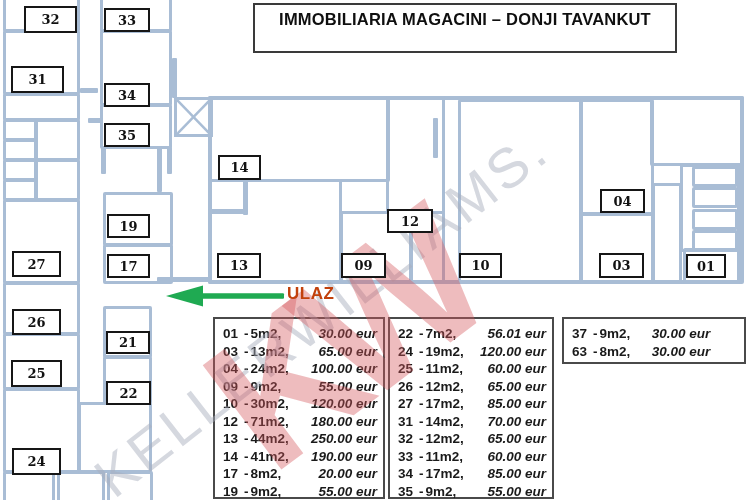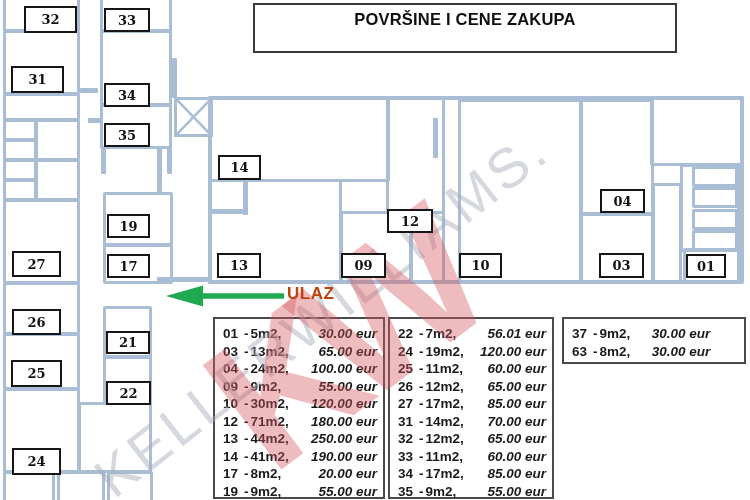--- a/index.html
+++ b/index.html
@@ -120,21 +120,21 @@
       <div class="rlabel" style="left: 599px; top: 253px; width: 45px; height: 25px;">03</div>
       <div class="rlabel" style="left: 686px; top: 254px; width: 40px; height: 24px;">01</div>
       <div class="rlabel" style="left: 12px; top: 309px; width: 49px; height: 26px;">26</div>
       <div class="rlabel" style="left: 106px; top: 331px; width: 44px; height: 23px; text-align: right;">21</div>
       <div class="rlabel" style="left: 11px; top: 360px; width: 51px; height: 27px;">25</div>
       <div class="rlabel" style="left: 106px; top: 381px; width: 45px; height: 24px;">22</div>
       <div class="rlabel" style="left: 12px; top: 448px; width: 49px; height: 27px;">24</div>
     </div>
 
   <div id="title-box">
-    <div>POVRŠINE I CENE ZAKUPA</div>
+    <div>IMMOBILIARIA MAGACINI – DONJI TAVANKUT</div>
   </div>
 
   <svg id="ulaz-arrow" width="172" height="26" viewBox="0 0 172 26">
     <rect x="36" y="10.2" width="85" height="5.6" rx="1" fill="#1faa52"></rect>
     <polygon points="3,13 40,2.5 40,23.5" fill="#1faa52"></polygon>
   </svg>
   <div id="ulaz-label">ULAZ</div>
 
   <div id="wm">
     <div id="wm-text">KELLERWILLIAMS.</div>

